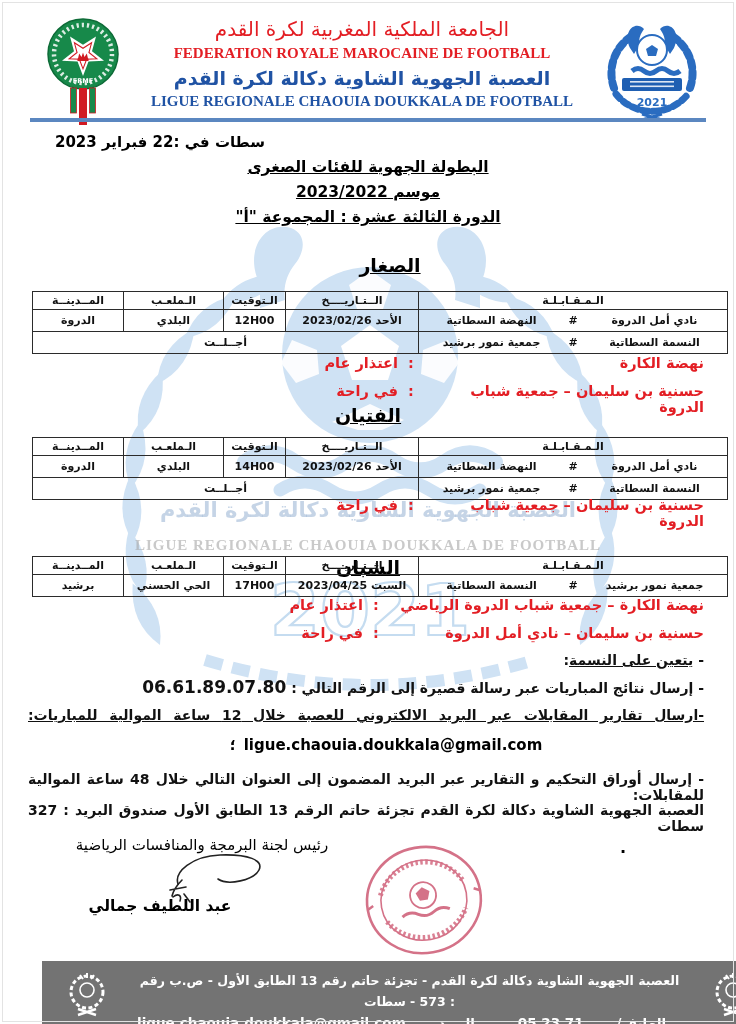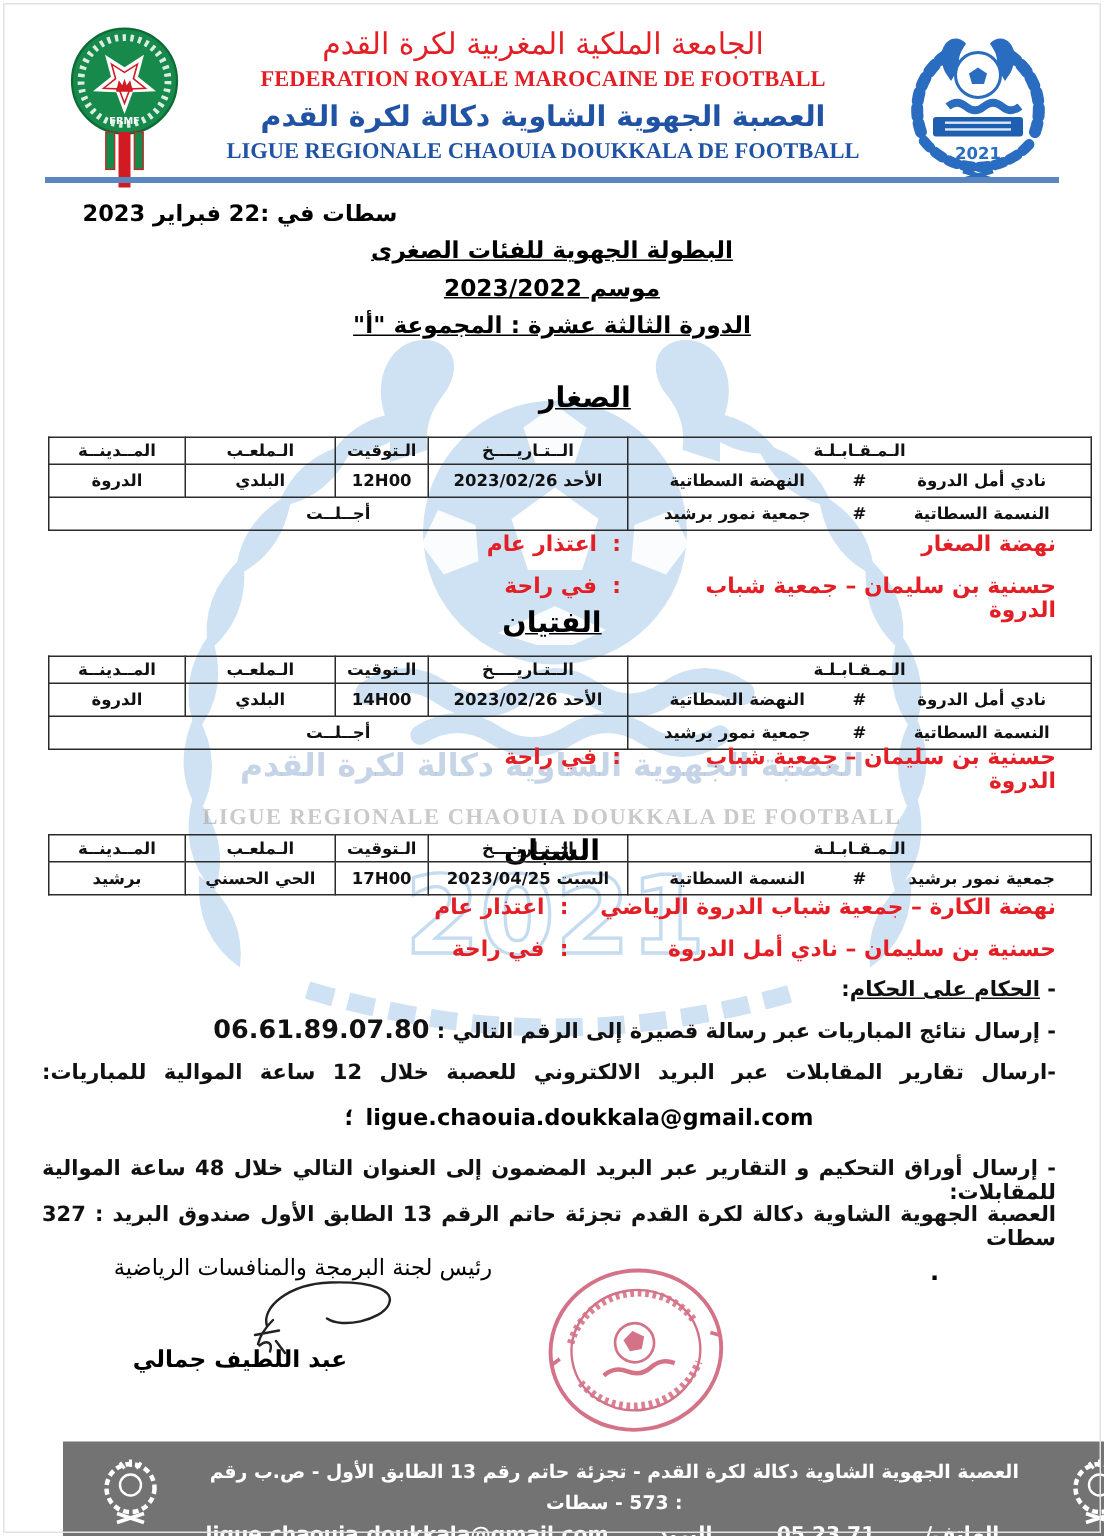--- a/index.html
+++ b/index.html
@@ -222,21 +222,21 @@
       <span>#</span>
       <span>جمعية نمور برشيد</span>
           </div>
         </td>
     <td class="postponed" colspan="4">أجــلــت</td>
   </tr>
 </tbody>
   </table>
 
 <div class="note-line" style="top:355px;">
-  <span class="note-name">نهضة الصغار</span>
+  <span class="note-name">نهضة الكارة</span>
   <span class="note-colon">:</span>
   <span class="note-status">اعتذار عام</span>
 </div>
 <div class="note-line" style="top:383px;">
   <span class="note-name">حسنية بن سليمان – جمعية شباب الدروة</span>
   <span class="note-colon">:</span>
   <span class="note-status">في راحة</span>
 </div>
 
 <div class="abs sec-title" style="top:404px;">الفتيان</div>
@@ -314,27 +314,27 @@
   <span class="note-colon">:</span>
   <span class="note-status">اعتذار عام</span>
 </div>
 <div class="note-line wide" style="top:625px;">
   <span class="note-name">حسنية بن سليمان – نادي أمل الدروة</span>
   <span class="note-colon">:</span>
   <span class="note-status">في راحة</span>
 </div>
 
 <div class="ref-line" style="top:652px;">
-  <span>- </span><span class="h-under">الحكام على الحكام</span><span>:</span>
+  <span>- </span><span class="h-under">يتعين على النسمة</span><span>:</span>
 </div>
 <div class="ref-line" style="top:677px;">
   <span>- إرسال نتائج المباريات عبر رسالة قصيرة إلى الرقم التالي : </span>
   <span class="sms-number">06.61.89.07.80</span>
 </div>
-<div class="ref-line ref-just" style="top:707px;">-ارسال تقارير المقابلات عبر البريد الالكتروني للعصبة خلال 12 ساعة الموالية للمباريات:</div>
+<div class="ref-line ref-just" style="top:707px;text-decoration:underline;">-ارسال تقارير المقابلات عبر البريد الالكتروني للعصبة خلال 12 ساعة الموالية للمباريات:</div>
 <div class="email-row">
   <span class="email-ltr">ligue.chaouia.doukkala@gmail.com</span>
   <span>؛</span>
 </div>
 <div class="ref-line ref-just" style="top:771px;">- إرسال أوراق التحكيم و التقارير عبر البريد المضمون إلى العنوان التالي خلال 48 ساعة الموالية للمقابلات:</div>
 <div class="ref-line ref-just" style="top:802px;">العصبة الجهوية الشاوية دكالة لكرة القدم تجزئة حاتم الرقم 13 الطابق الأول صندوق البريد : 327 سطات</div>
 
 <div class="abs sig-title">رئيس لجنة البرمجة والمنافسات الرياضية</div>
 <div class="abs sig-dot">.</div>
 

